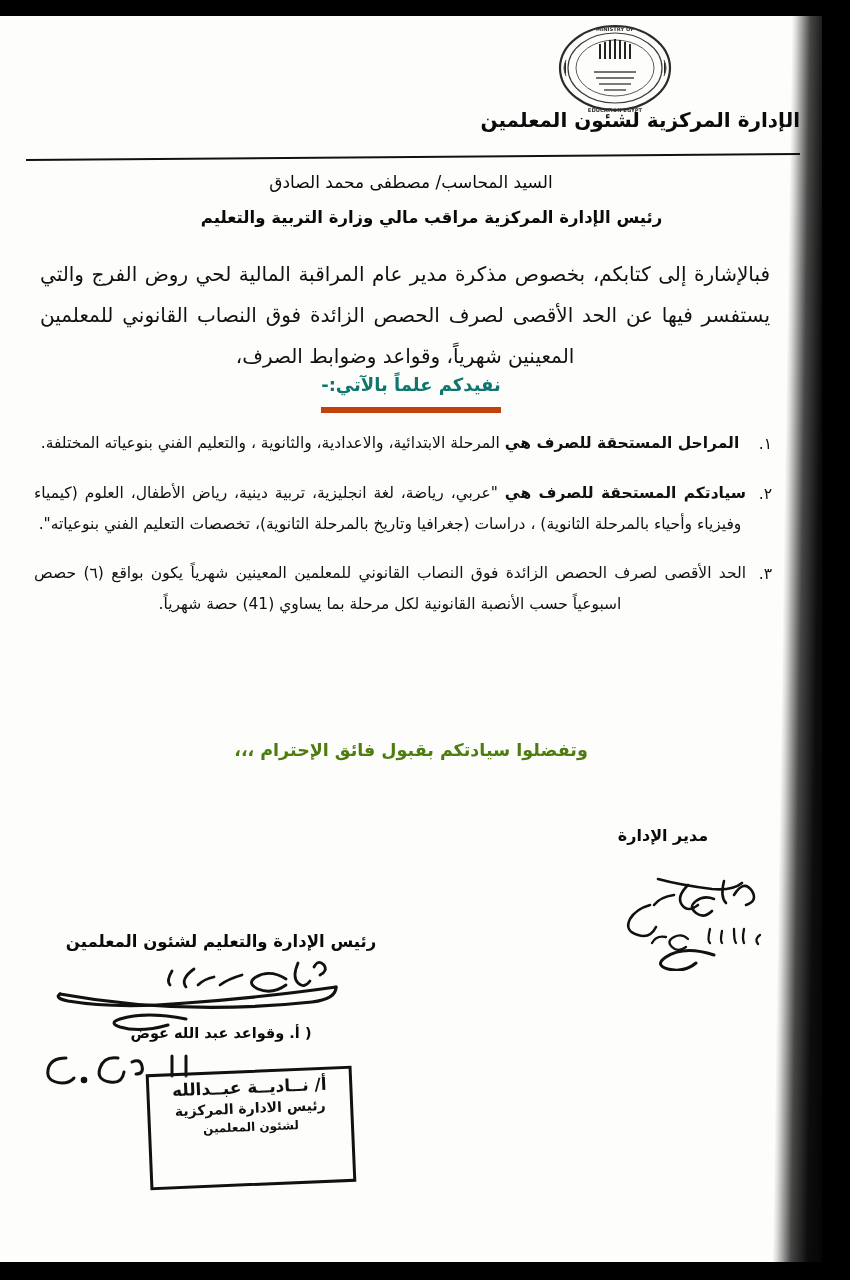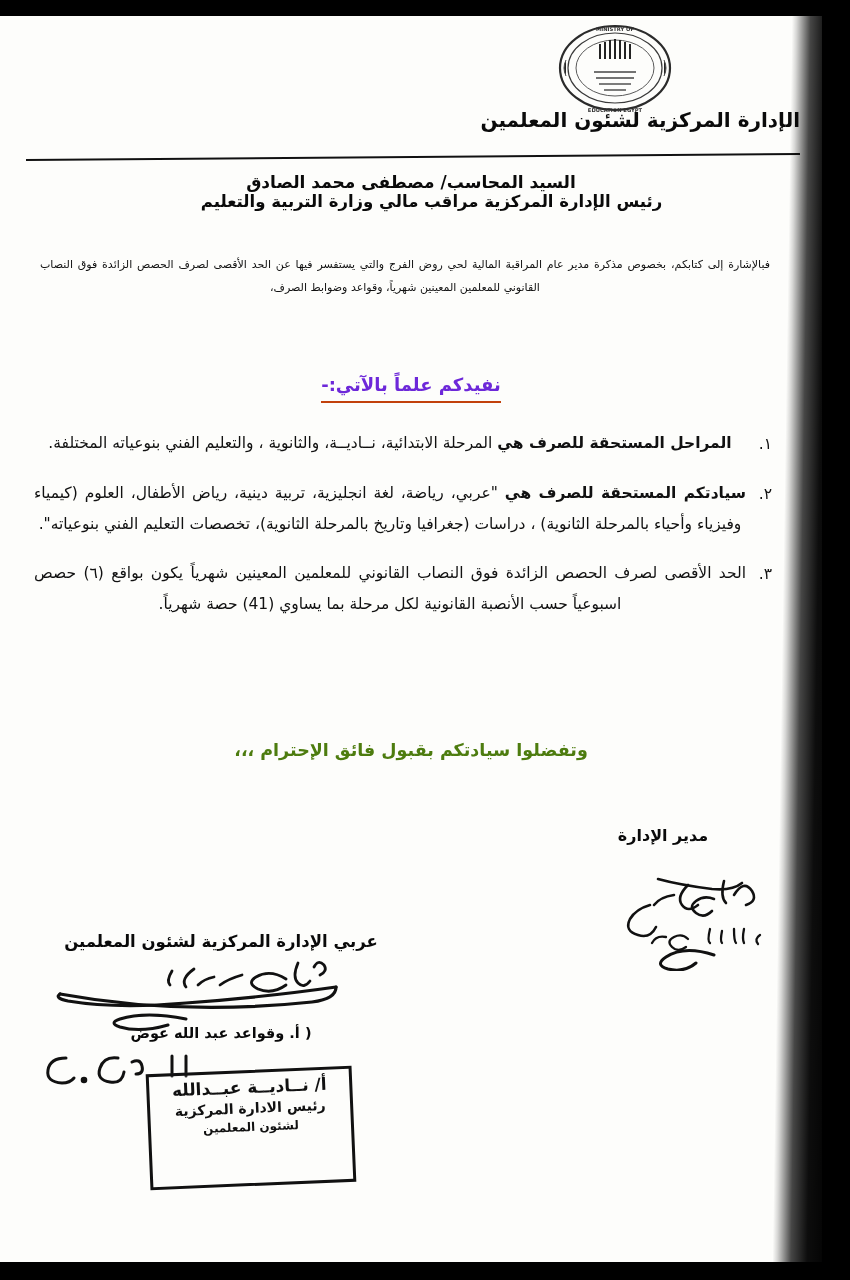--- a/index.html
+++ b/index.html
@@ -107,61 +107,61 @@
   
   .addressee {
     position: absolute;
     top: 158px;
     right: 0;
     width: 822px;
     text-align: center;
   }
   .addressee .line1 {
     font-size: 17px;
-    font-weight: bold;
+    font-weight: normal;
     color: #0a0a0a;
-    margin-bottom: 0;
+    margin-bottom: 16px;
     letter-spacing: 0.2px;
   }
   .addressee .line2 {
     font-size: 16.5px;
     font-weight: bold;
     color: #0a0a0a;
     letter-spacing: 0.2px;
     padding-left: 41px;
   }
 
   
   .body-block {
     position: absolute;
     top: 240px;
     right: 52px;
     width: 730px;
     text-align: justify;
     text-align-last: center;
-    font-size: 11px;
+    font-size: 20px;
     line-height: 2.05;
     color: #111;
     margin-left: 41px;
   }
   .body-block p { margin: 0; }
 
   .notice {
     position: absolute;
     top: 360px;
     right: 0;
     width: 822px;
     text-align: center;
   }
   .notice span {
     font-size: 18px;
     font-weight: bold;
-    border-bottom: 2px solid #c2410c;
-    padding-bottom: 6px;
-    color: #6d28d9;
+    border-bottom: 6px solid #c2410c;
+    padding-bottom: 12px;
+    color: #0f766e;
   }
 
   
   .items {
     position: absolute;
     top: 414px;
     right: 50px;
     width: 738px;
   }
   .item {
@@ -344,21 +344,21 @@
       </div>
 
       <div class="notice">
         <span>نفيدكم علماً بالآتي:-</span>
       </div>
 
       <div class="items">
 
         <div class="item">
           <div class="num">١.</div>
-          <div class="txt"><b>المراحل المستحقة للصرف هي</b><span> المرحلة الابتدائية، نــاديــة، والثانوية ، والتعليم الفني بنوعياته المختلفة.</span></div>
+          <div class="txt"><b>المراحل المستحقة للصرف هي</b><span> المرحلة الابتدائية، والاعدادية، والثانوية ، والتعليم الفني بنوعياته المختلفة.</span></div>
         </div>
 
         <div class="item">
           <div class="num">٢.</div>
           <div class="txt"><b>سيادتكم المستحقة للصرف هي</b><span> "عربي، رياضة، لغة انجليزية، تربية دينية، رياض الأطفال، العلوم (كيمياء وفيزياء وأحياء بالمرحلة الثانوية) ، دراسات (جغرافيا وتاريخ بالمرحلة الثانوية)، تخصصات التعليم الفني بنوعياته".</span></div>
         </div>
 
         <div class="item">
           <div class="num">٣.</div>
           <div class="txt"><span>الحد الأقصى لصرف الحصص الزائدة فوق النصاب القانوني للمعلمين المعينين شهرياً يكون بواقع (٦) حصص اسبوعياً حسب الأنصبة القانونية لكل مرحلة بما يساوي (41) حصة شهرياً.</span></div>
@@ -391,21 +391,21 @@
               <path d="M128 86 q-10 -2 -14 6"></path>
             </g>
             <g class="ink" stroke-width="3">
               <path d="M176 104 q-30 -10 -48 2 q-12 8 2 12 q16 4 28 -6"></path>
             </g>
           </svg>
         </div>
       </div>
 
       <div class="sig-left">
-        <div class="role">عربي الإدارة المركزية لشئون المعلمين</div>
+        <div class="role">رئيس الإدارة والتعليم لشئون المعلمين</div>
         <div class="hand">
           <svg width="350" height="92" viewBox="0 0 350 92" aria-hidden="true">
             <g class="ink" stroke-width="2.8">
               <path d="M268 14 q4 -8 10 -2 q4 6 -4 10"></path>
               <path d="M252 10 q-6 14 0 20 q6 6 12 -2"></path>
               <path d="M240 26 q-16 -10 -30 -2 q-10 6 2 12 q14 6 28 -4"></path>
               <path d="M196 22 q-14 4 -22 10"></path>
               <path d="M168 24 q-10 2 -16 8"></path>
               <path d="M148 16 q-14 10 -8 18"></path>
               <path d="M126 18 q-6 10 -2 14"></path>

